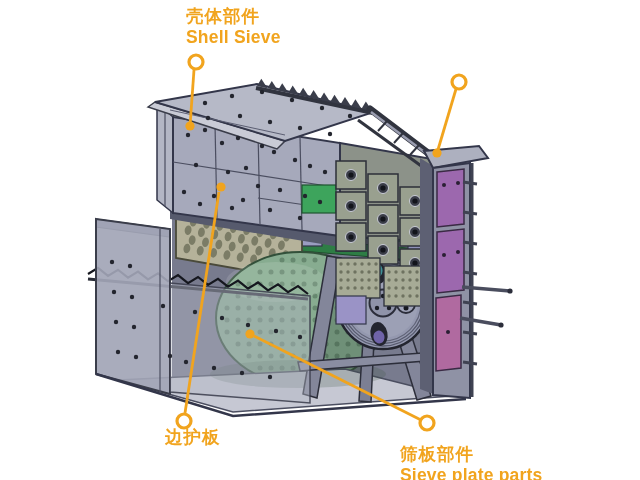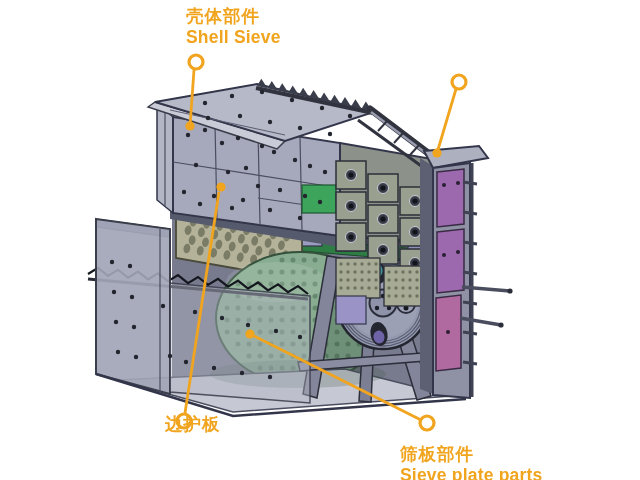--- a/index.html
+++ b/index.html
@@ -493,21 +493,21 @@
     </g>
   </g>
 </svg>
 
 <div class="label" style="left:186px;top:6px">
   <div class="zh">壳体部件</div>
   <div class="en">Shell Sieve</div>
 </div>
 <div class="label" style="left:415px;top:22px">
 </div>
-<div class="label" style="left:165px;top:414px">
+<div class="label" style="left:165px;top:427px">
   <div class="zh">边护板</div>
 </div>
 <div class="label" style="left:400px;top:444px">
   <div class="zh">筛板部件</div>
   <div class="en">Sieve plate parts</div>
 </div>
 
 </div>
 
 </body></html>

